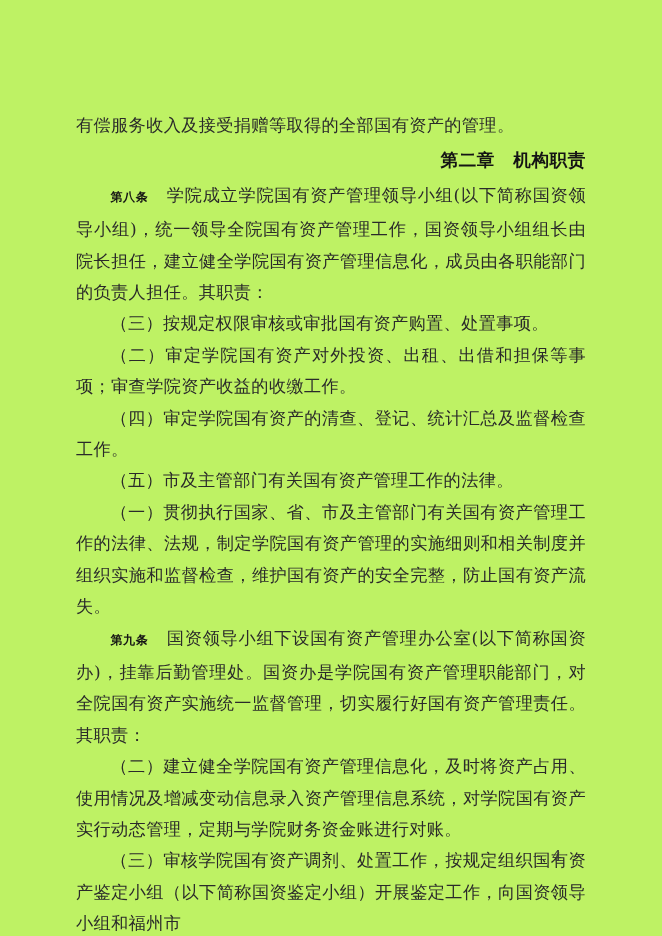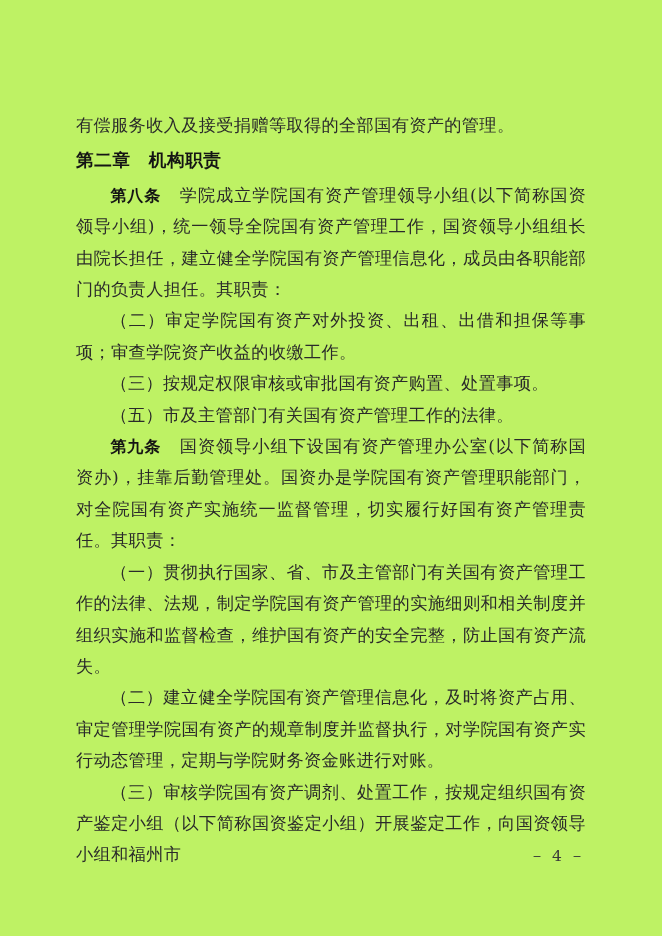--- a/index.html
+++ b/index.html
@@ -50,32 +50,32 @@
   .para.indent2 {
     text-indent: 2em;
   }
 
   
   .chapter-heading {
     font-family: "DejaVu Sans", "Liberation Sans", sans-serif;
     font-size: 17.6px;
     font-weight: bold;
     color: #141414;
-    text-align: left;
+    text-align: right;
     line-height: 31.4px;
     letter-spacing: 0.6px;
     margin: 0;
     padding: 4px 0 3px 0;
   }
 
   
   .article-label {
-    font-family: Liberation Sans, sans-serif;
+    font-family: Liberation Mono, monospace;
     font-weight: bold;
-    font-size: 16px;
+    font-size: 12px;
     color: #141414;
     letter-spacing: 0.3px;
   }
 
   .article-gap {
     display: inline-block;
     width: 1.05em;
   }
 
   .page-footer {
@@ -100,29 +100,30 @@
   <div class="content">
 
     <p class="para">有偿服务收入及接受捐赠等取得的全部国有资产的管理。</p>
 
     <h2 class="chapter-heading">第二章　机构职责</h2>
 
     <p class="para indent2">
       <span class="article-label">第八条</span><span class="article-gap"></span><span>学院成立学院国有资产管理领导小组(以下简称国资领导小组)，统一领导全院国有资产管理工作，国资领导小组组长由院长担任，建立健全学院国有资产管理信息化，成员由各职能部门的负责人担任。其职责：</span>
     </p>
 
+    <p class="para indent2">（三）按规定权限审核或审批国有资产购置、处置事项。</p>
     <p class="para indent2">（二）审定学院国有资产对外投资、出租、出借和担保等事项；审查学院资产收益的收缴工作。</p>
-    <p class="para indent2">（三）按规定权限审核或审批国有资产购置、处置事项。</p>
+    <p class="para indent2">（四）审定学院国有资产的清查、登记、统计汇总及监督检查工作。</p>
     <p class="para indent2">（五）市及主管部门有关国有资产管理工作的法律。</p>
+
+    <p class="para indent2">（一）贯彻执行国家、省、市及主管部门有关国有资产管理工作的法律、法规，制定学院国有资产管理的实施细则和相关制度并组织实施和监督检查，维护国有资产的安全完整，防止国有资产流失。</p>
 
     <p class="para indent2">
       <span class="article-label">第九条</span><span class="article-gap"></span><span>国资领导小组下设国有资产管理办公室(以下简称国资办)，挂靠后勤管理处。国资办是学院国有资产管理职能部门，对全院国有资产实施统一监督管理，切实履行好国有资产管理责任。其职责：</span>
     </p>
-
-    <p class="para indent2">（一）贯彻执行国家、省、市及主管部门有关国有资产管理工作的法律、法规，制定学院国有资产管理的实施细则和相关制度并组织实施和监督检查，维护国有资产的安全完整，防止国有资产流失。</p>
-    <p class="para indent2">（二）建立健全学院国有资产管理信息化，及时将资产占用、审定管理学院国有资产的规章制度并监督执行，对学院国有资产实行动态管理，定期与学院财务资金账进行对账。</p>
+    <p class="para indent2">（二）建立健全学院国有资产管理信息化，及时将资产占用、使用情况及增减变动信息录入资产管理信息系统，对学院国有资产实行动态管理，定期与学院财务资金账进行对账。</p>
     <p class="para indent2">（三）审核学院国有资产调剂、处置工作，按规定组织国有资产鉴定小组（以下简称国资鉴定小组）开展鉴定工作，向国资领导小组和福州市</p>
 
   </div>
 
   <div class="page-footer">－ 4 －</div>
 
 </div>
 
 </body></html>

